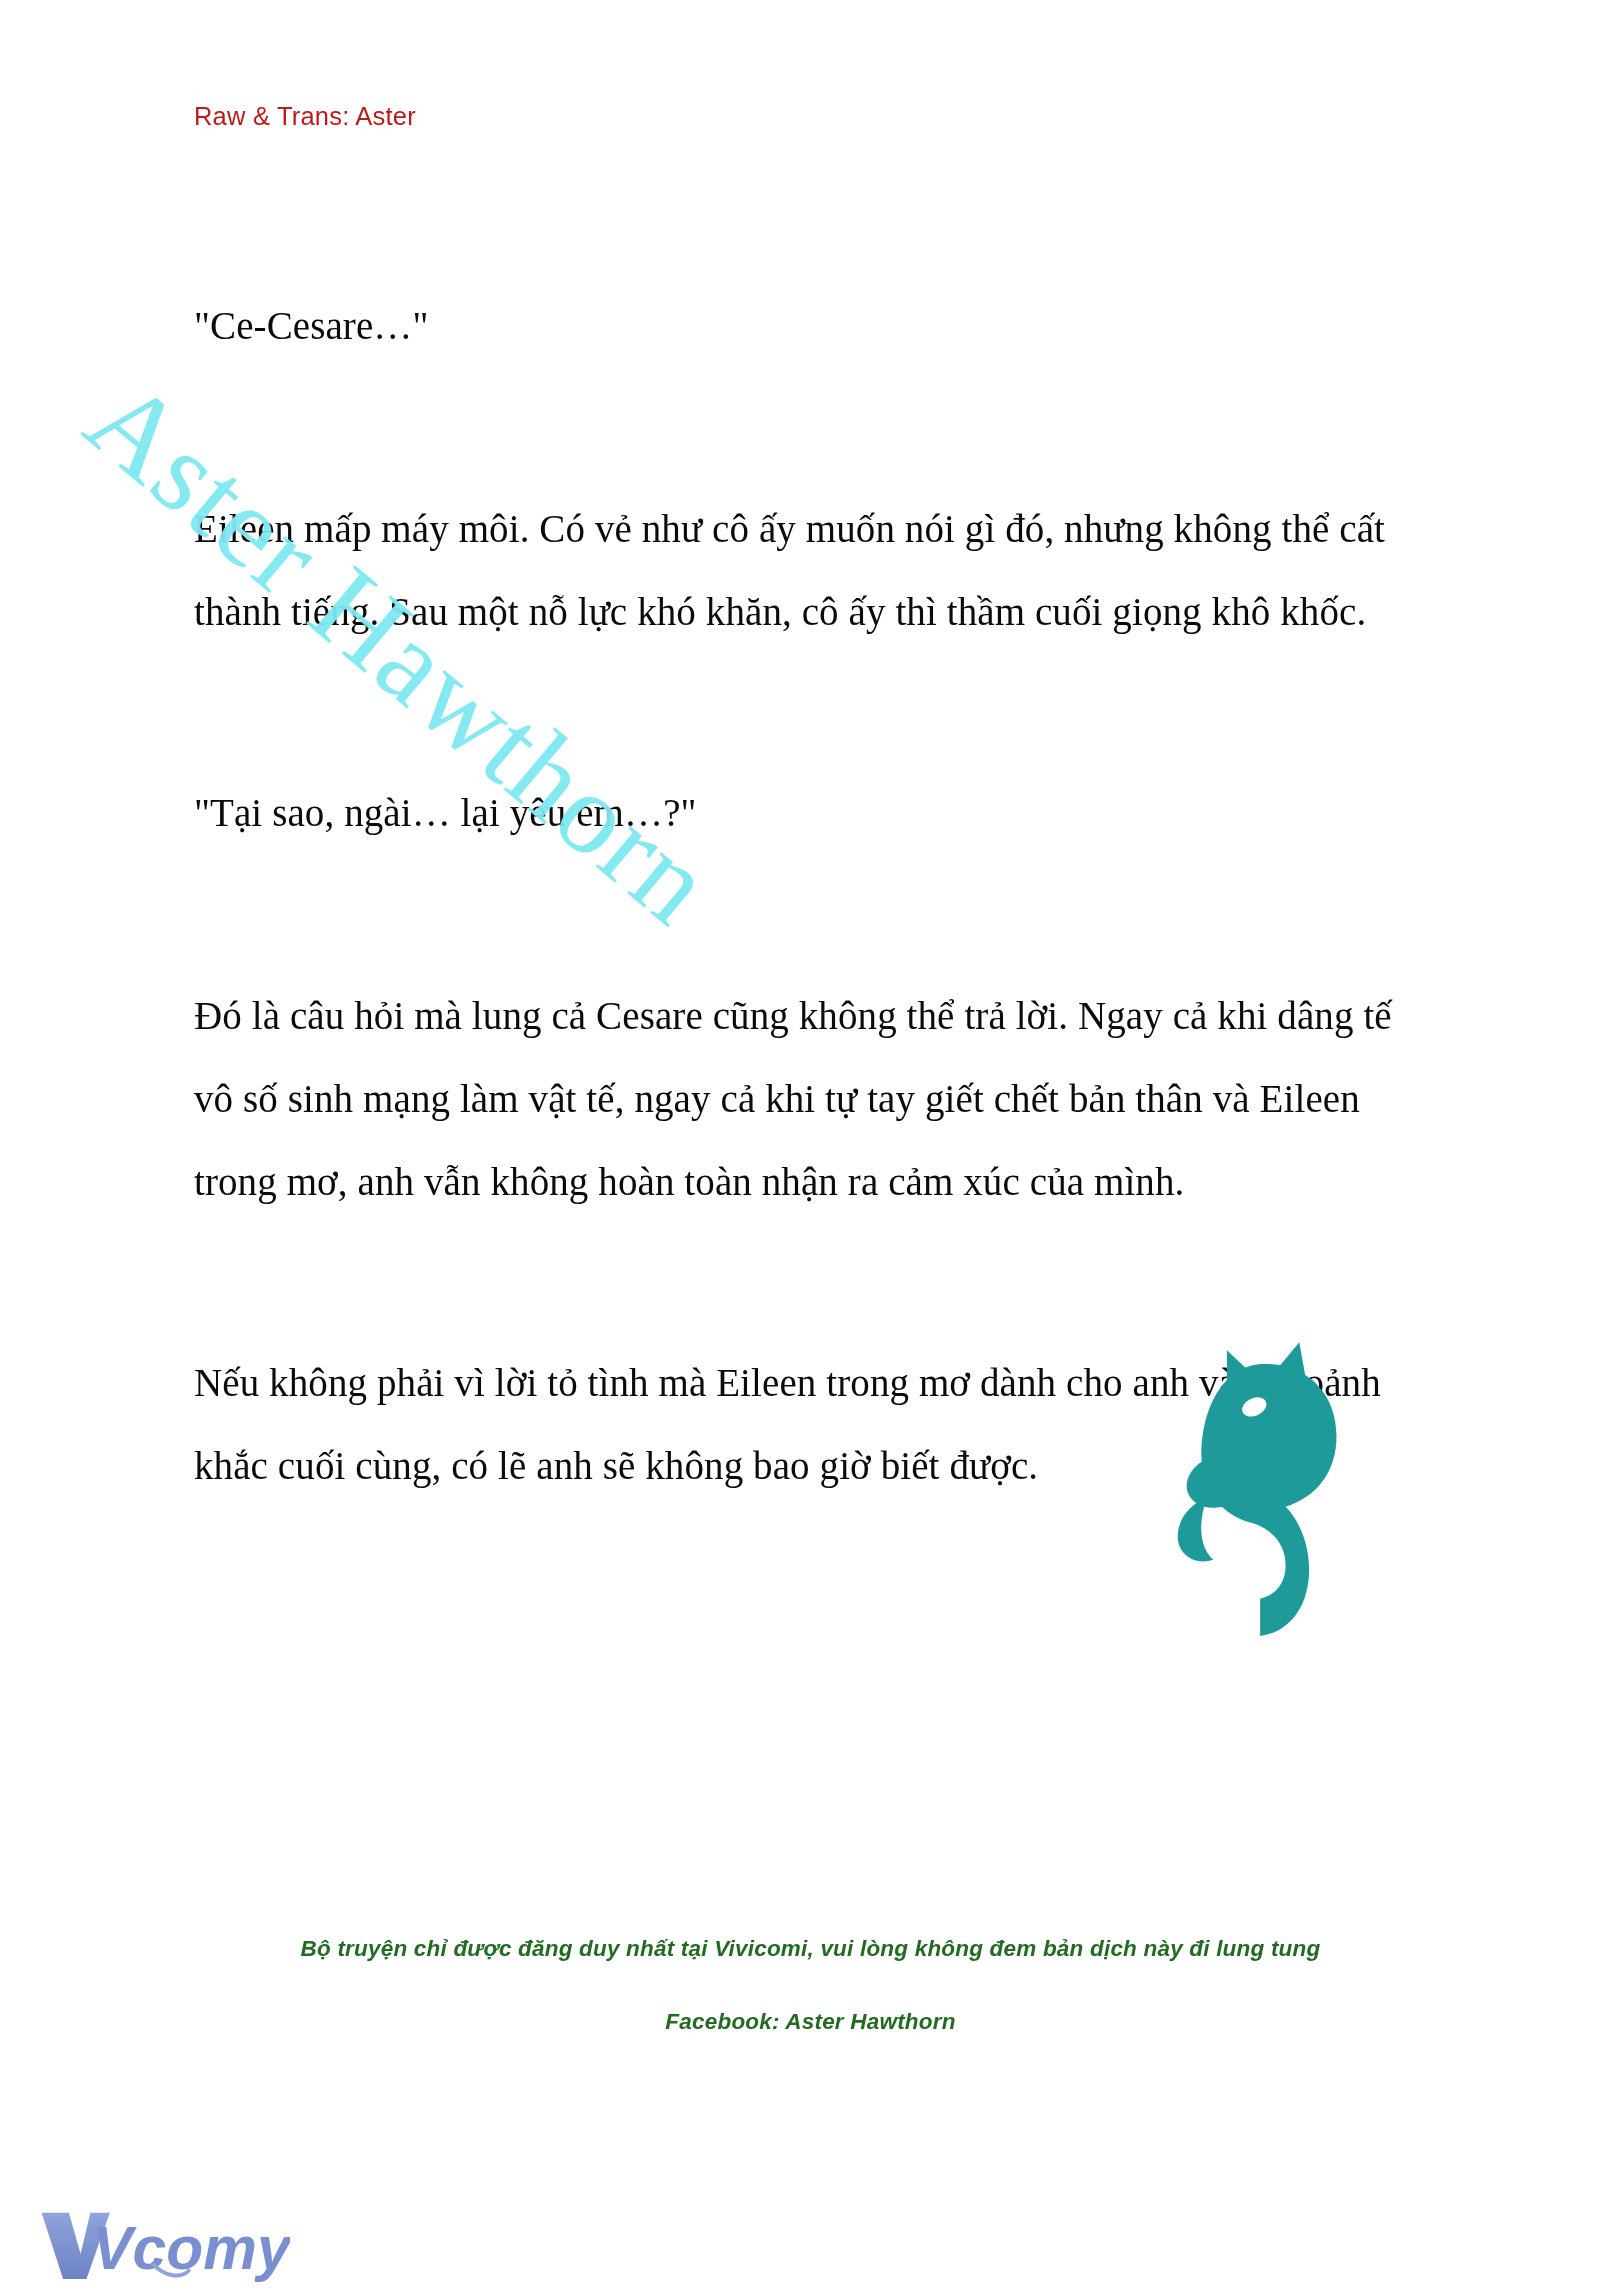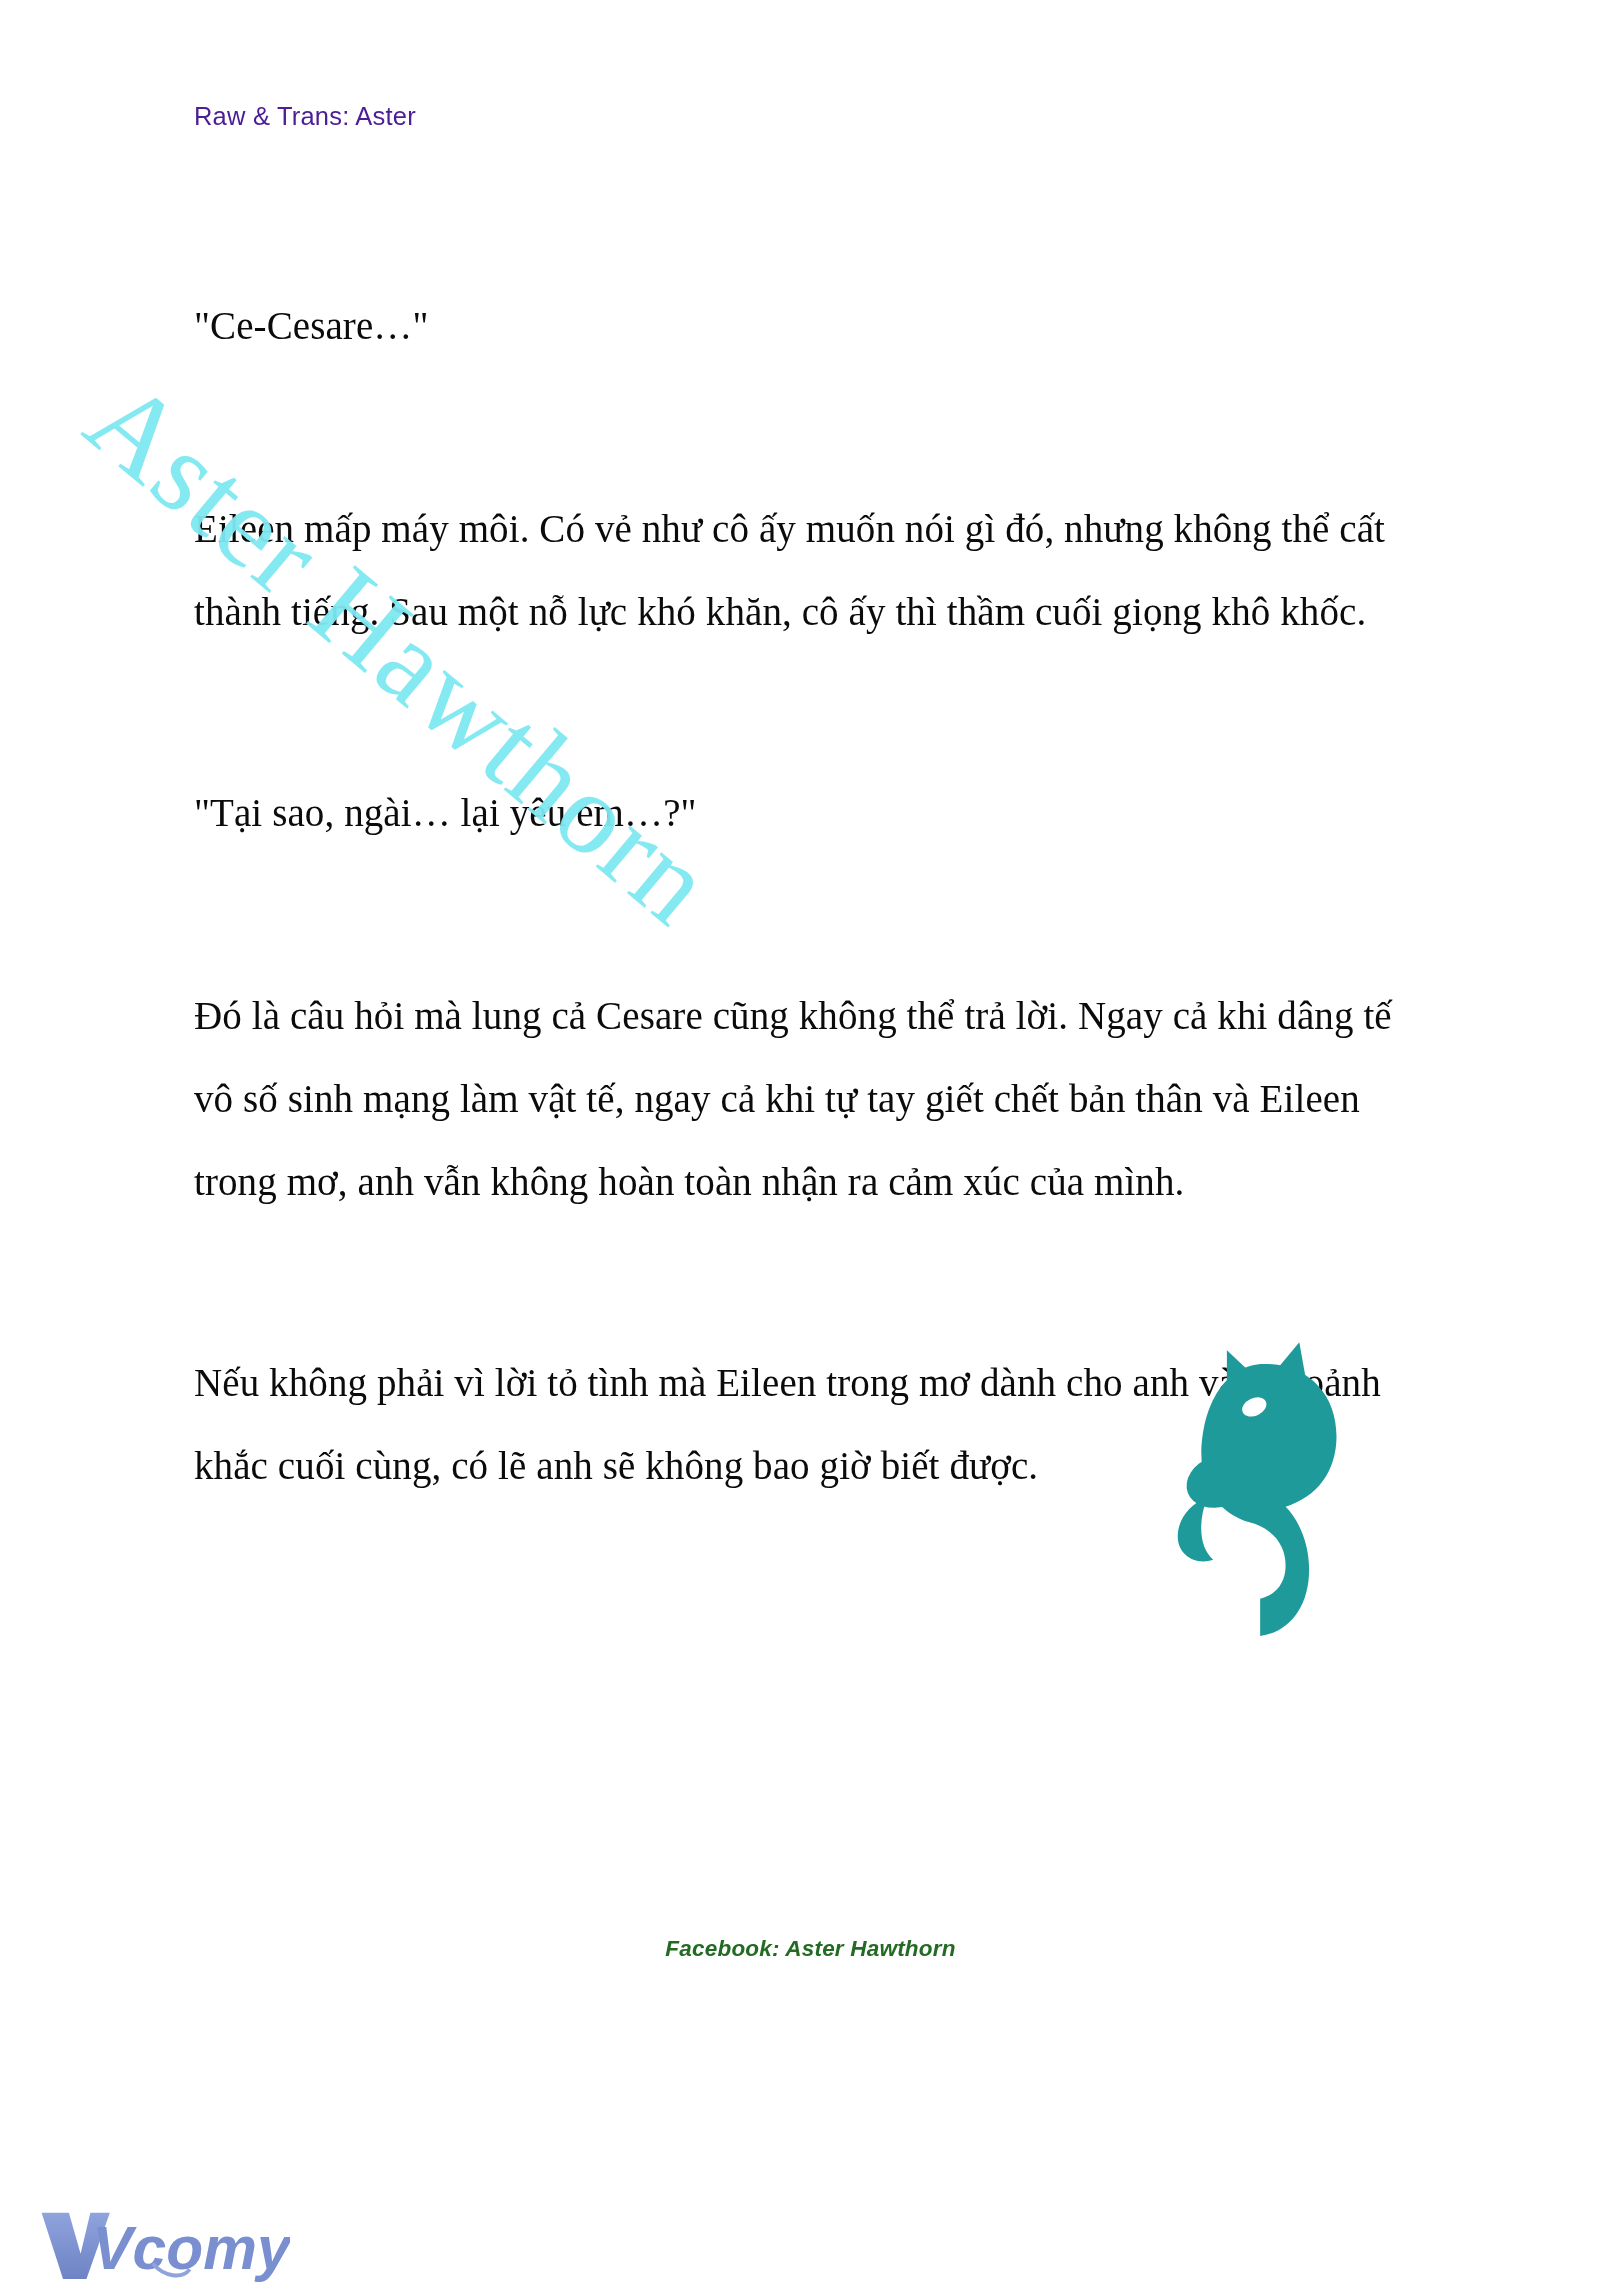--- a/index.html
+++ b/index.html
@@ -20,21 +20,21 @@
   }
 
   
   .header {
     position: absolute;
     left: 194px;
     top: 102px;
     font-family: "Liberation Sans", sans-serif;
     font-size: 25.5px;
     font-weight: 400;
-    color: #4c1d95;
+    color: #b91c1c;
     letter-spacing: 0.2px;
     white-space: nowrap;
   }
 
   
   .content {
     position: absolute;
     left: 194px;
     top: 284px;
     width: 1245px;
@@ -146,20 +146,21 @@
       <ellipse cx="104" cy="172" rx="34" ry="26" transform="rotate(-20 104 172)"></ellipse>
       <path d="M92 188 C72 196 60 214 62 232 C64 248 80 258 98 252
                C84 240 82 214 92 188 Z"></path>
     </g>
     <g fill="#ffffff">
       <ellipse cx="140" cy="96" rx="13" ry="9" transform="rotate(-25 140 96)"></ellipse>
     </g>
   </svg>
 
   <div class="footer-notes">
+    <p class="note">Bộ truyện chỉ được đăng duy nhất tại Vivicomi, vui lòng không đem bản dịch này đi lung tung</p>
     <p class="note">Facebook: Aster Hawthorn</p>
   </div>
 
   <svg class="logo" viewBox="0 0 260 80">
     <defs>
       <linearGradient id="lg" x1="0" y1="0" x2="0" y2="1">
         <stop offset="0%" stop-color="#8fa3dd"></stop>
         <stop offset="100%" stop-color="#6d83c4"></stop>
       </linearGradient>
     </defs>

